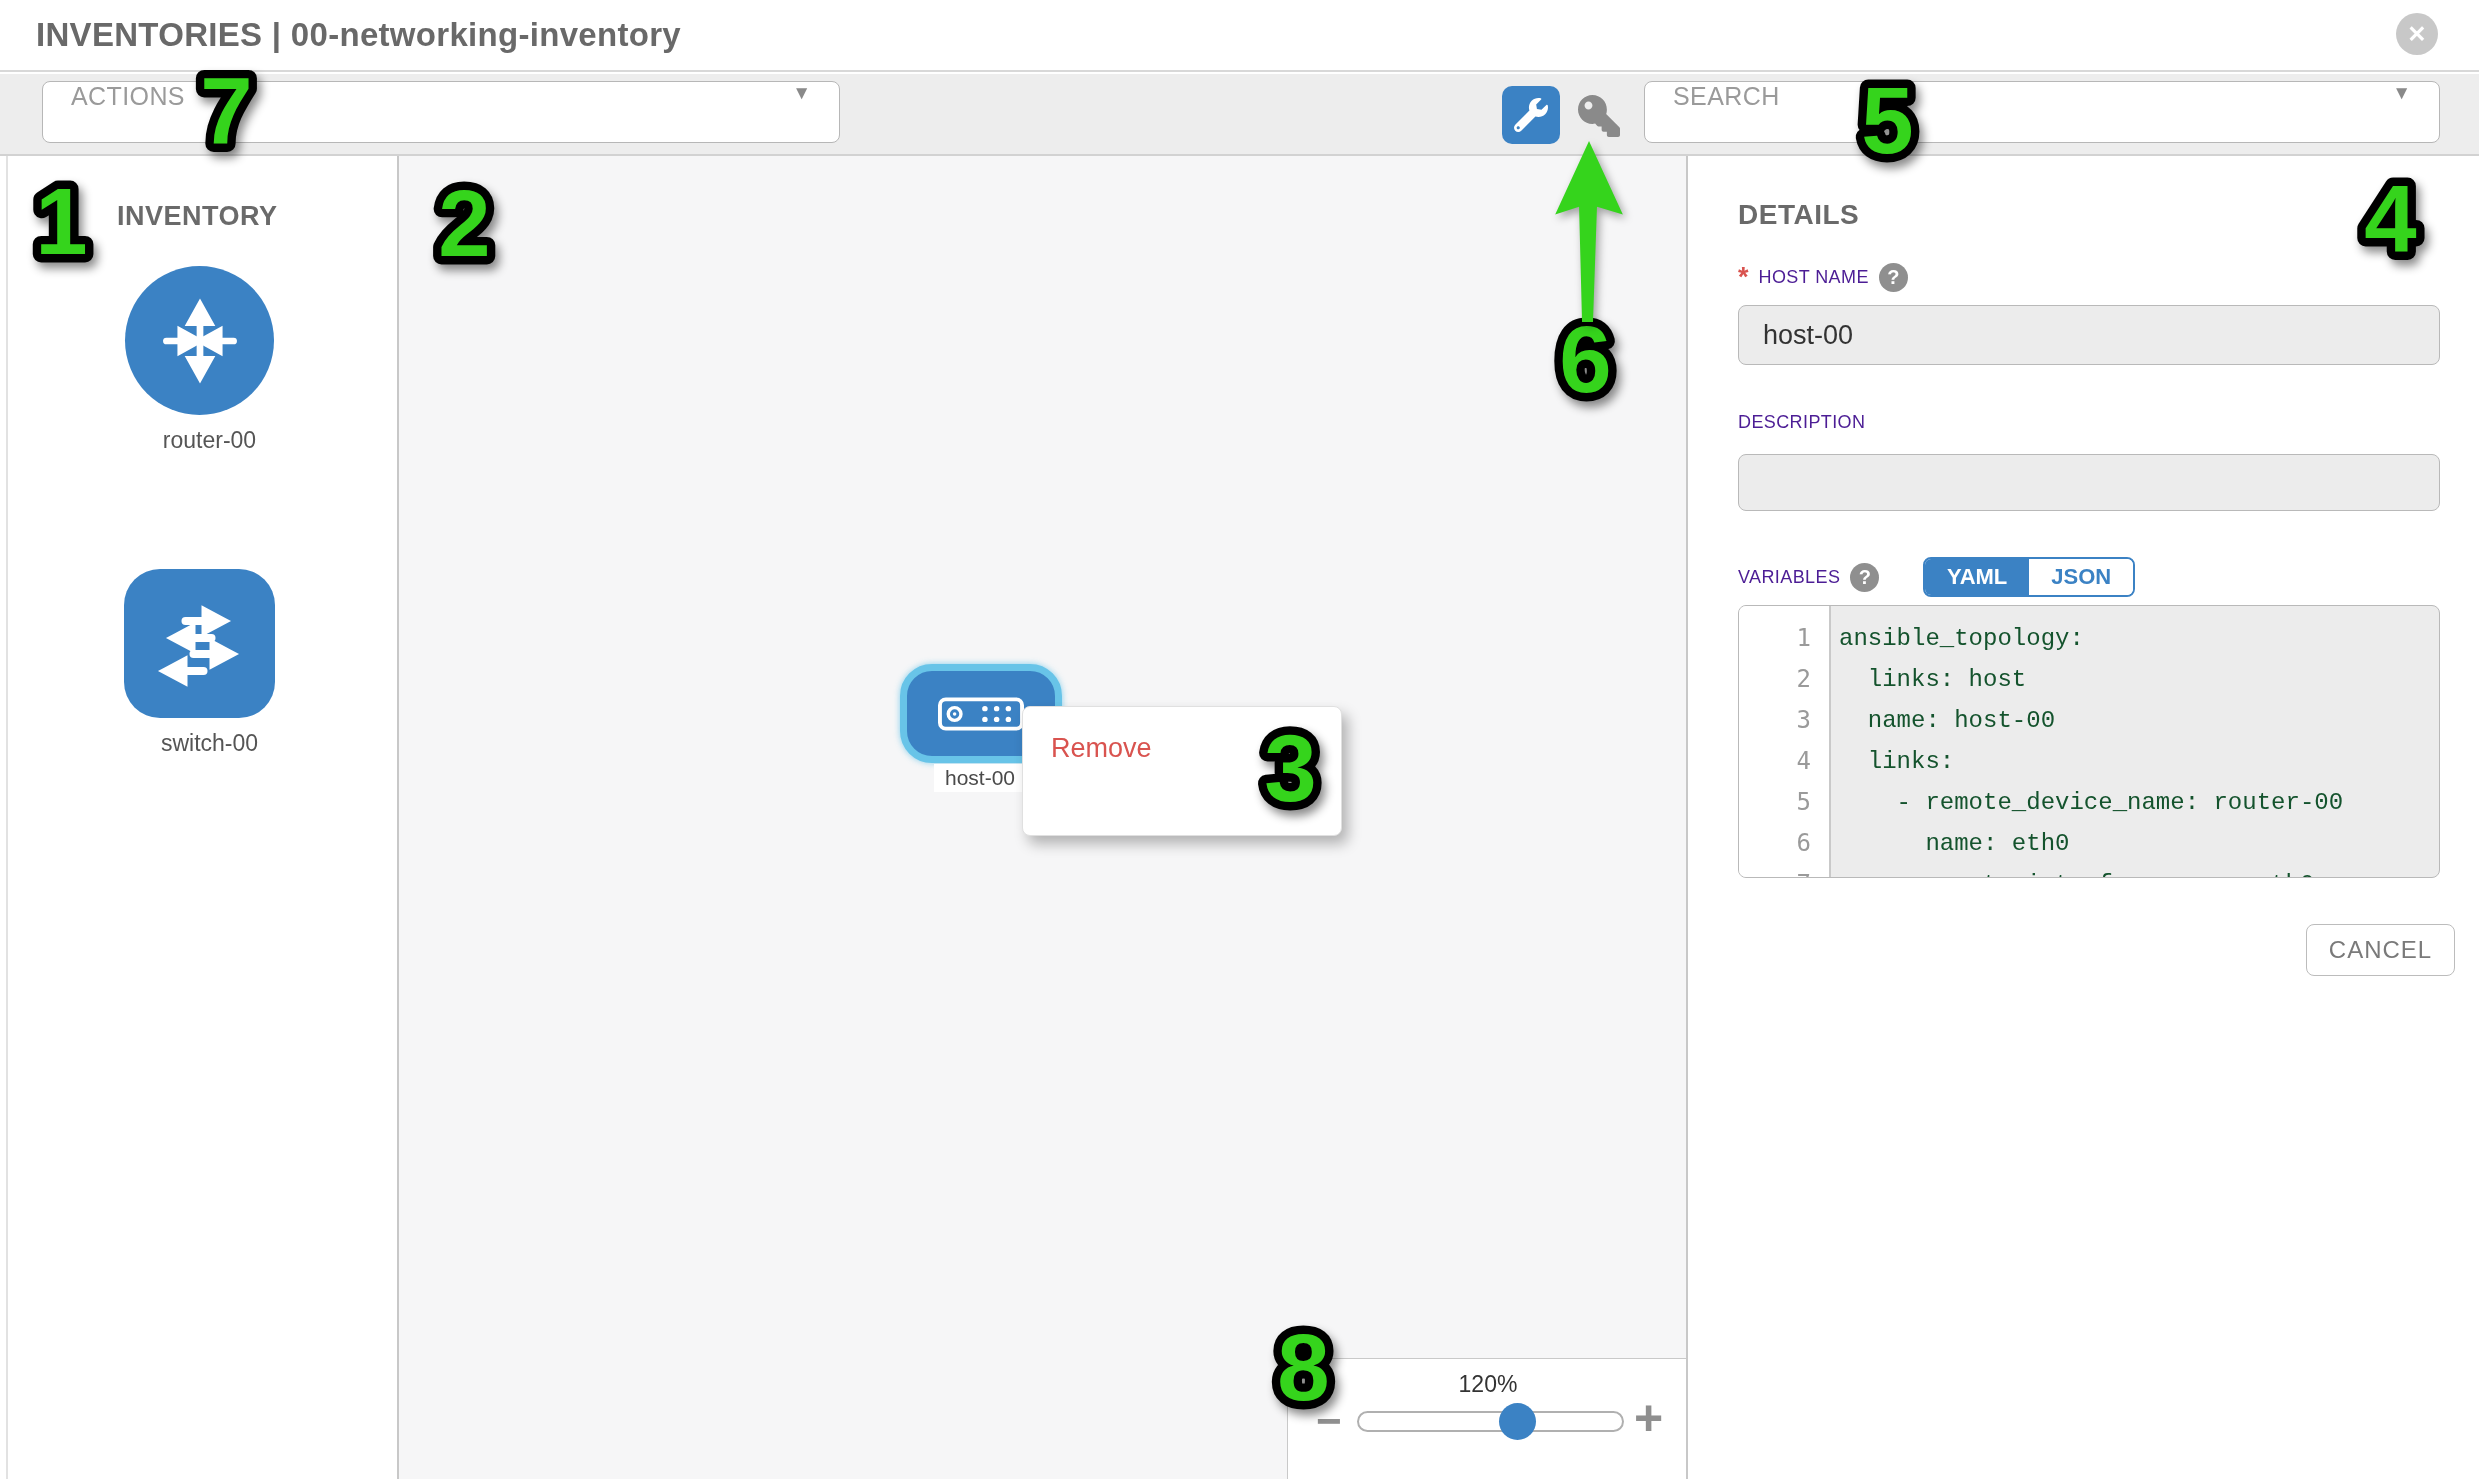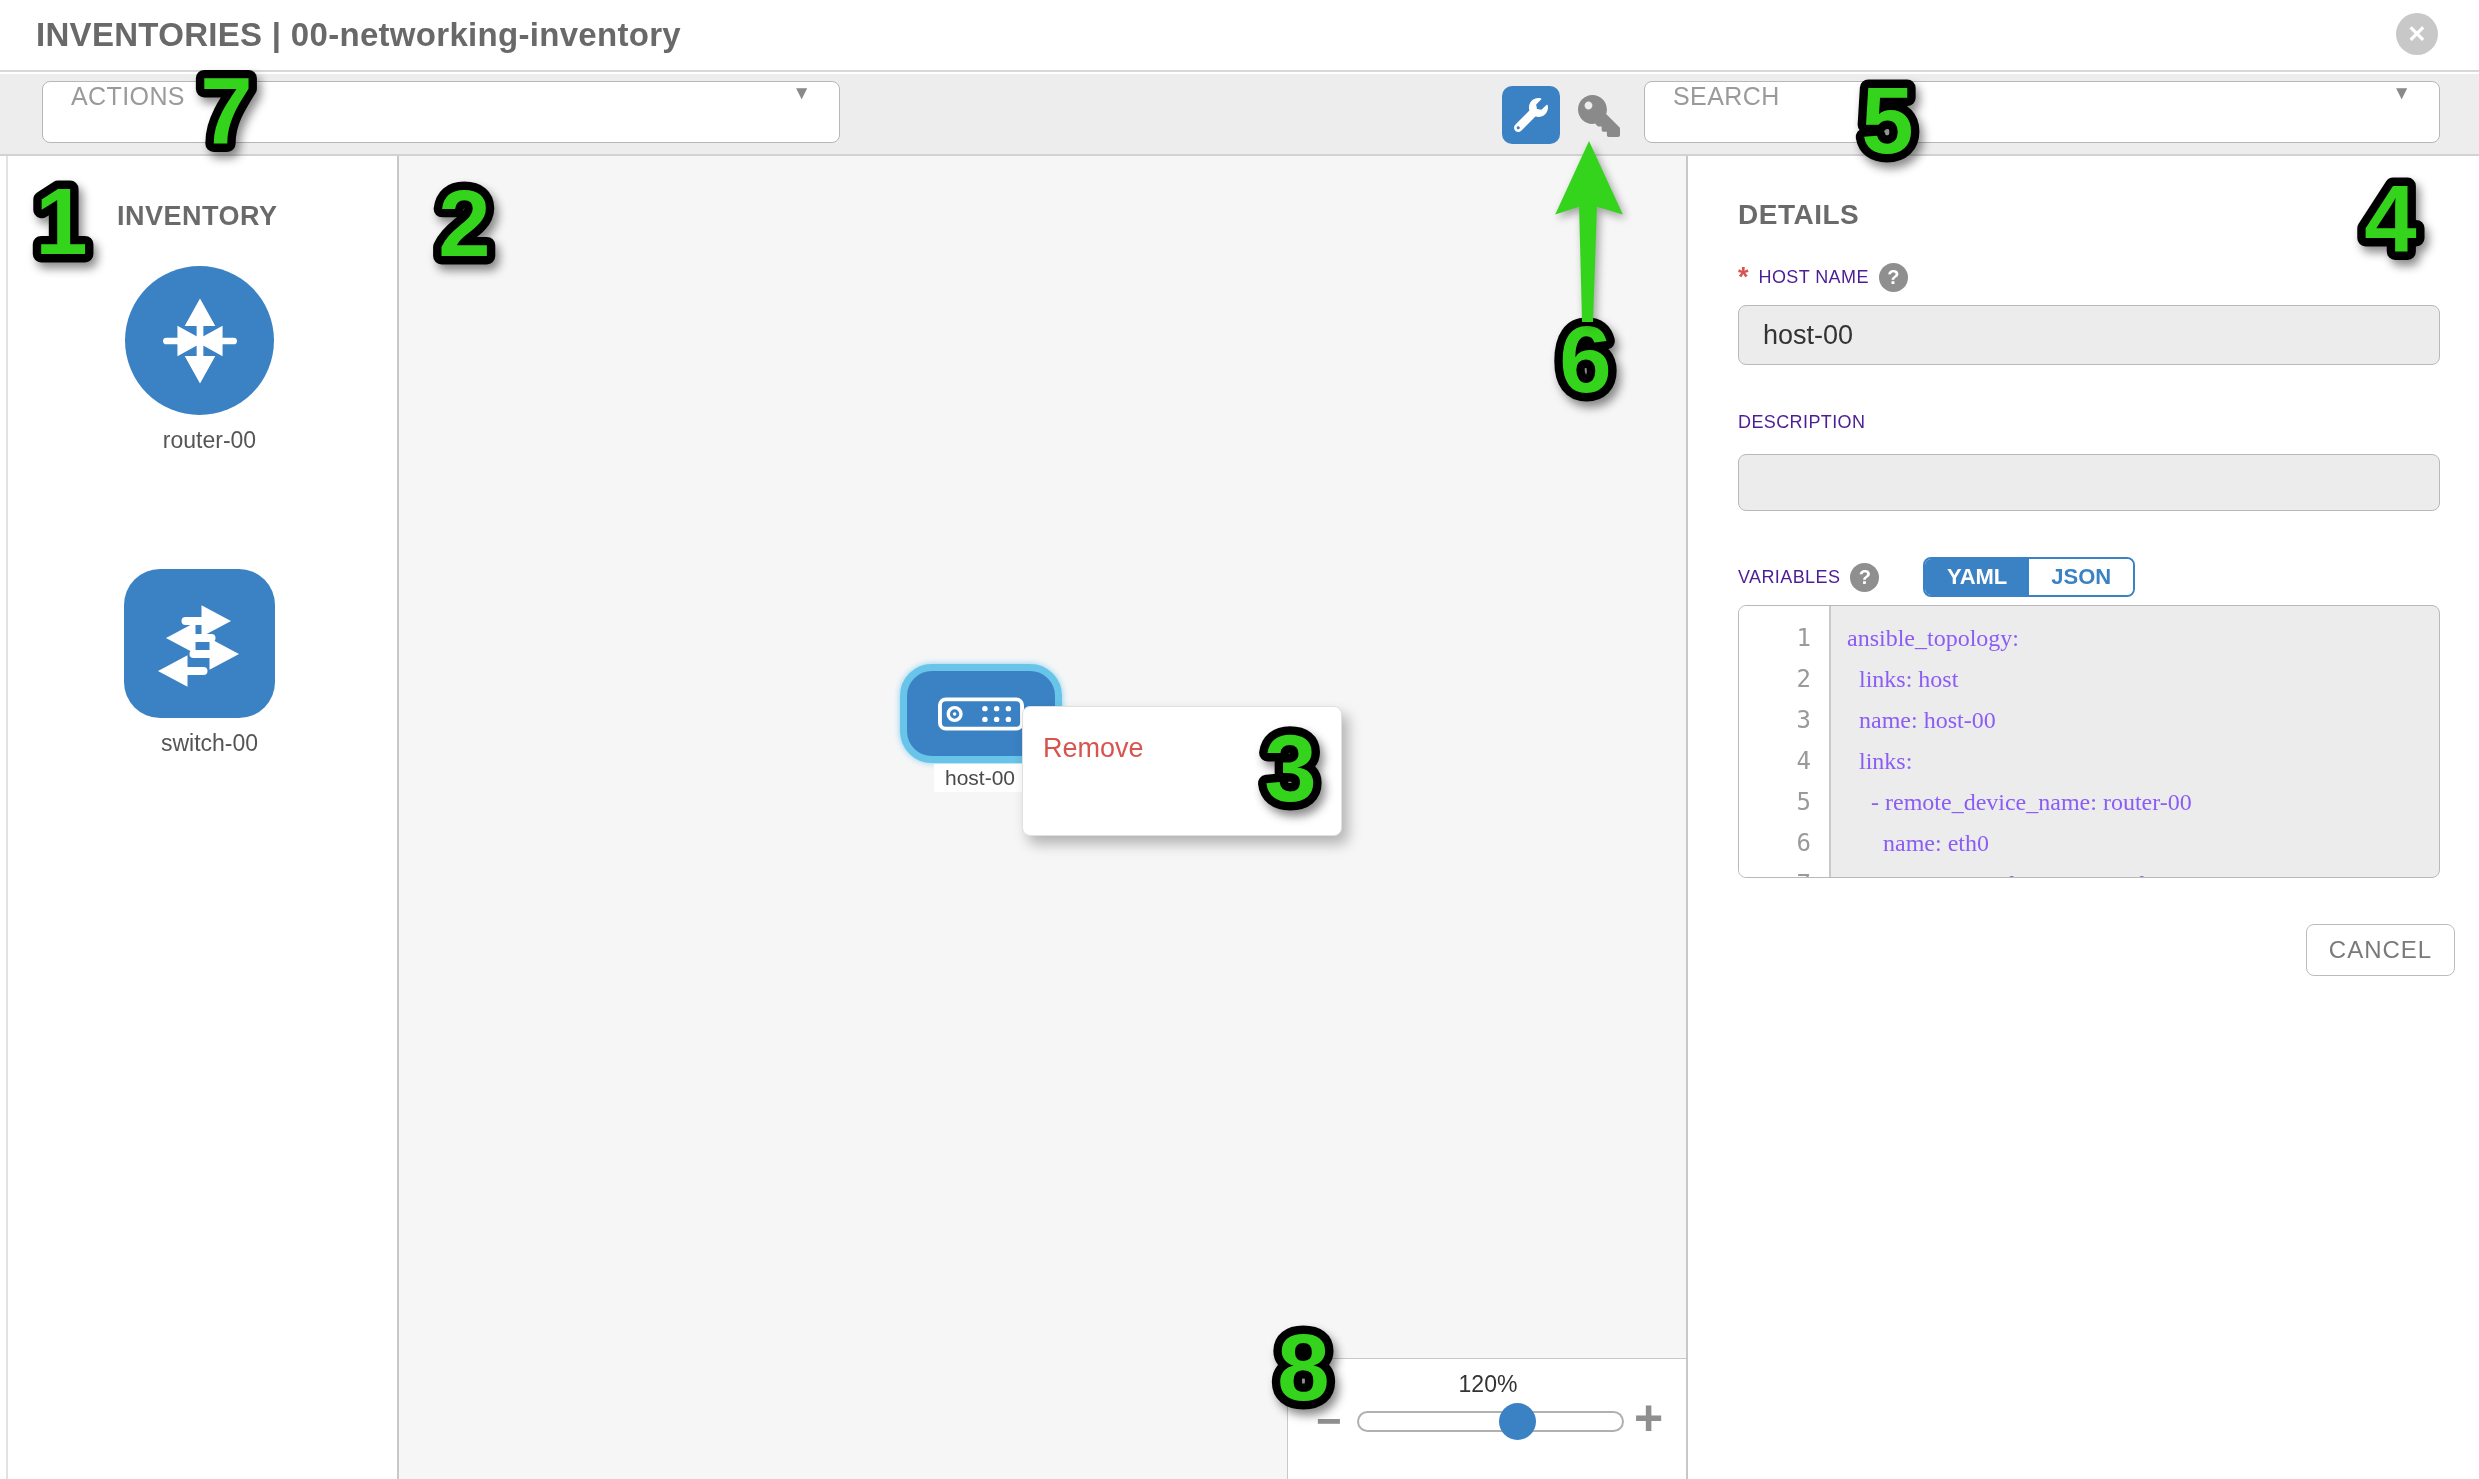--- a/index.html
+++ b/index.html
@@ -50,21 +50,21 @@
     background:#f6f6f7; border-right:2px solid #c8c8c8; overflow:hidden; }
   .host-node { position:absolute; left:501px; top:509px; width:162px; height:99px;
     background:#3b82c4; border:7px solid #68c4e8; border-radius:32px;
     box-shadow:0 0 6px rgba(104,196,232,.8); display:flex; align-items:center; justify-content:center;
     cursor:pointer; }
   .host-label { position:absolute; left:535px; top:609px; width:92px; height:28px; background:#fff;
     color:#4a4a4a; font-size:21px; text-align:center; line-height:28px; }
   .ctx-menu { position:absolute; left:623px; top:551px; width:320px; height:130px; background:#fff;
     border:1px solid #e0e0e0; border-radius:8px; box-shadow:6px 8px 14px rgba(0,0,0,.28);
     padding-top:16px; z-index:10; }
-  .ctx-item { height:50px; line-height:50px; padding-left:20px; font-size:27px; cursor:pointer; }
+  .ctx-item { height:50px; line-height:50px; padding-left:28px; font-size:27px; cursor:pointer; }
   .ctx-item.remove  { color:#d9534f; }
 
   .zoom-panel { position:absolute; left:888px; top:1203px; width:401px; height:121px; background:#fff;
     border:1px solid #c9c9c9; border-bottom:none; border-right:none; }
   .zoom-value { text-align:center; margin-top:12px; font-size:23px; color:#333; }
   .zoom-minus { position:absolute; left:28px; top:40px; font-size:44px; font-weight:bold;
     color:#8f8f8f; line-height:1; cursor:pointer; }
   .zoom-plus  { position:absolute; left:346px; top:34px; font-size:50px; font-weight:bold;
     color:#8f8f8f; line-height:1; cursor:pointer; }
   .zoom-track { position:absolute; left:69px; top:52px; width:267px; height:21px; background:#fff;
@@ -98,22 +98,22 @@
   .expand-link { position:absolute; right:42px; top:408px; color:#000000; font-size:24px;
     letter-spacing:0.4px; cursor:pointer;margin-top:48px; }
 
   .editor { position:absolute; left:50px; top:450px; width:702px; height:273px;
     border:1px solid #b9b9b9; border-radius:8px; background:#ececec; overflow:hidden; }
   .gutter { position:absolute; left:0; top:0; bottom:0; width:92px; background:#fff;
     border-right:2px solid #c9c9c9; padding-top:12px; }
   .gutter div { height:41px; line-height:41px; text-align:right; padding-right:18px;
     font-family:"DejaVu Sans Mono", monospace; font-size:24px; color:#9a9a9a; }
   .codecol { position:absolute; left:92px; top:0; right:0; padding-top:12px; }
-  .codecol div { height:41px; line-height:41px; padding-left:16px; white-space:pre;
-    font-family:Liberation Serif, serif; font-size:24px; color:#8b5cf6; }
+  .codecol div { height:41px; line-height:41px; padding-left:8px; white-space:pre;
+    font-family:Liberation Mono, monospace; font-size:24px; color:#14532d; }
 
   .cancel-btn { position:absolute; left:618px; top:769px; width:149px; height:52px; background:#fff;
     border:1px solid #bcbcbc; border-radius:8px; color:#7a7a7a; font-size:24px; letter-spacing:1px;
     display:flex; align-items:center; justify-content:center; cursor:pointer; }
 
   
   .badge { position:absolute; width:119px; height:119px; z-index:60;
     filter:drop-shadow(4px 6px 5px rgba(0,0,0,.45)); pointer-events:none; }
   .badge text { font-family:"Liberation Sans", sans-serif; font-weight:bold; font-size:95px;
     fill:#35d41c; }

